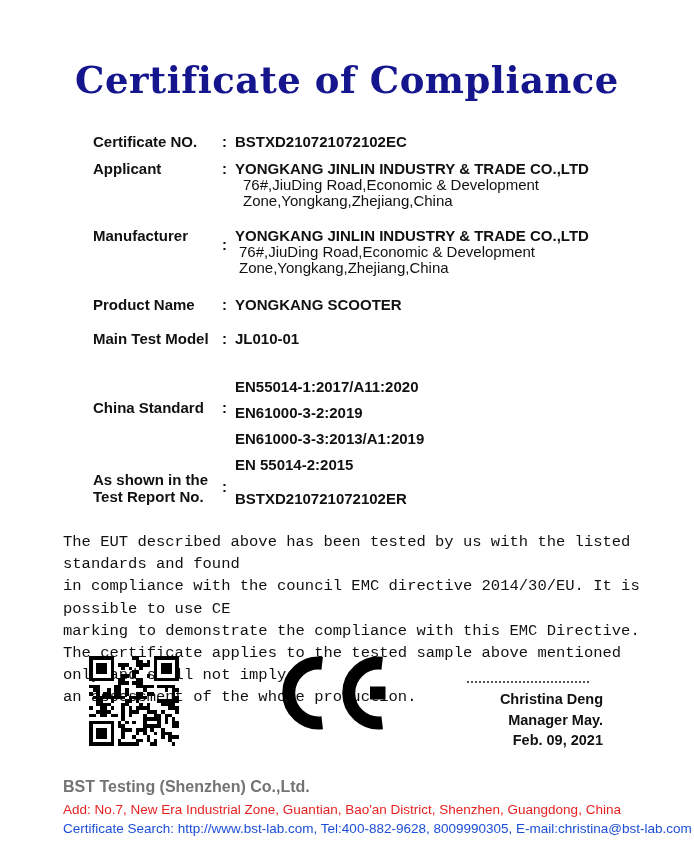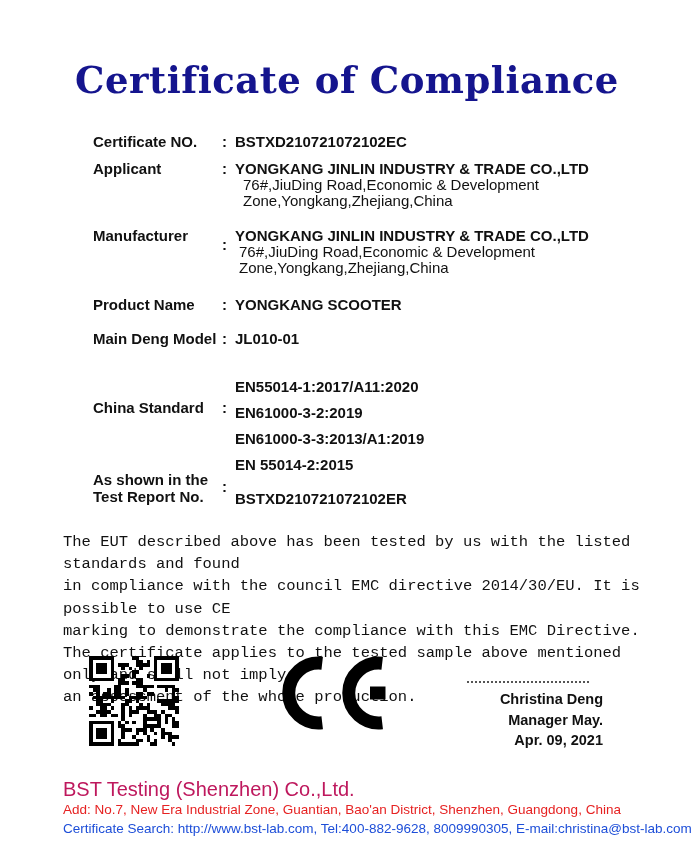--- a/index.html
+++ b/index.html
@@ -57,23 +57,23 @@
   .sig-line {
     width: 122px;
     margin: 0 auto 6px auto;
     border-top: 2px dotted #555;
     height: 0;
   }
   .footer-company {
     position: absolute;
     left: 63px;
     top: 777px;
-    font-size: 20px;
-    font-weight: normal;
-    color: #be185d;
+    font-size: 16px;
+    font-weight: bold;
+    color: #737373;
   }
   .footer-address {
     position: absolute;
     left: 63px;
     top: 801px;
     font-size: 13.5px;
     color: #e62222;
   }
   .footer-search {
     position: absolute;
@@ -116,21 +116,21 @@
     </span>
   </div>
 
   <div class="row" style="top:296px">
     <span class="lbl">Product Name</span>
     <span class="colon">:</span>
     <span class="val">YONGKANG SCOOTER</span>
   </div>
 
   <div class="row" style="top:330px">
-    <span class="lbl">Main Deng Model</span>
+    <span class="lbl">Main Test Model</span>
     <span class="colon">:</span>
     <span class="val">JL010-01</span>
   </div>
 
   <div class="row" style="top:373px">
     <span class="lbl" style="top:26px">China Standard</span>
     <span class="colon" style="top:26px">:</span>
     <span class="val standards">
       <div>EN55014-1:2017/A11:2020</div>
       <div>EN61000-3-2:2019</div>
@@ -384,20 +384,20 @@
       <path d="M 40.2 7.2 A 30 30 0 1 0 40.2 66.8" fill="none" stroke="#000" stroke-width="13"></path>
       <path d="M 100.2 7.2 A 30 30 0 1 0 100.2 66.8" fill="none" stroke="#000" stroke-width="13"></path>
       <path d="M 88 37 H 103.5" fill="none" stroke="#000" stroke-width="13"></path>
     </svg>
   </div>
 
   <div class="signature">
     <div class="sig-line"></div>
     <div>Christina Deng</div>
     <div>Manager May.</div>
-    <div>Apr. 09, 2021</div>
+    <div>Feb. 09, 2021</div>
   </div>
 
   <div class="footer-company">BST Testing (Shenzhen) Co.,Ltd.</div>
   <div class="footer-address">Add: No.7, New Era Industrial Zone, Guantian, Bao'an District, Shenzhen, Guangdong, China</div>
   <div class="footer-search">Certificate Search: http://www.bst-lab.com, Tel:400-882-9628, 8009990305, E-mail:christina@bst-lab.com</div>
 
 </div>
 
 </body></html>

